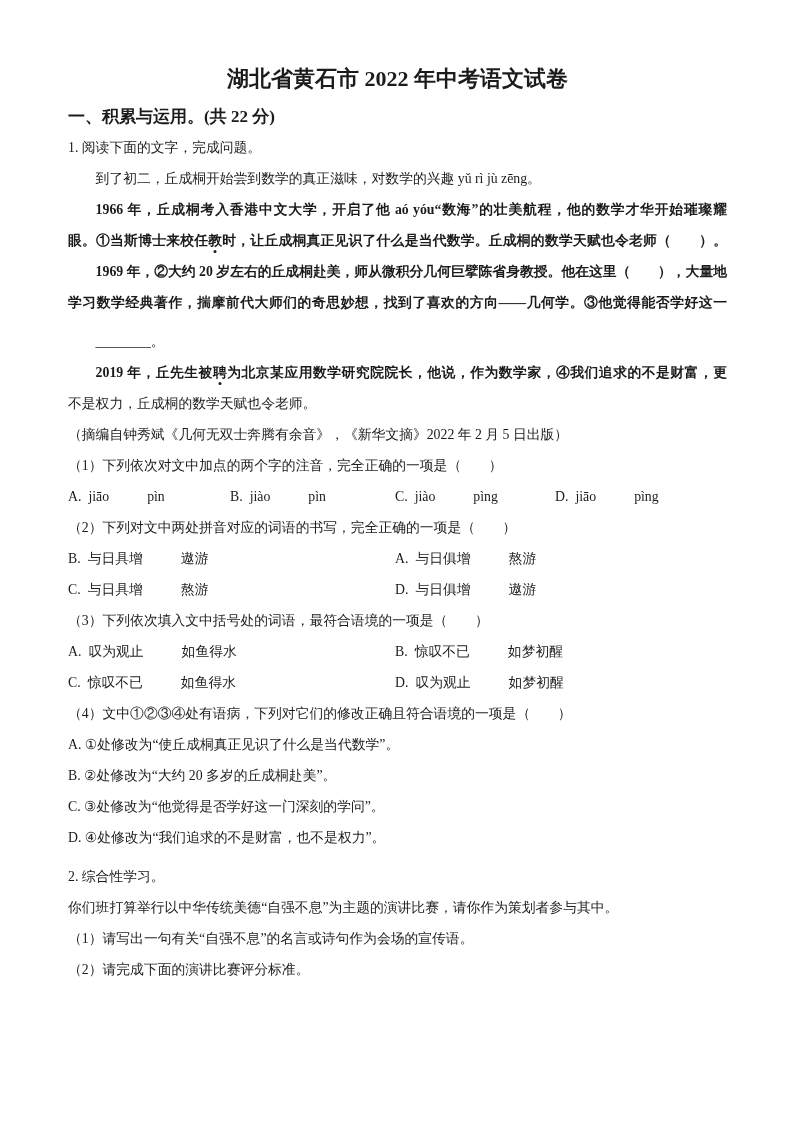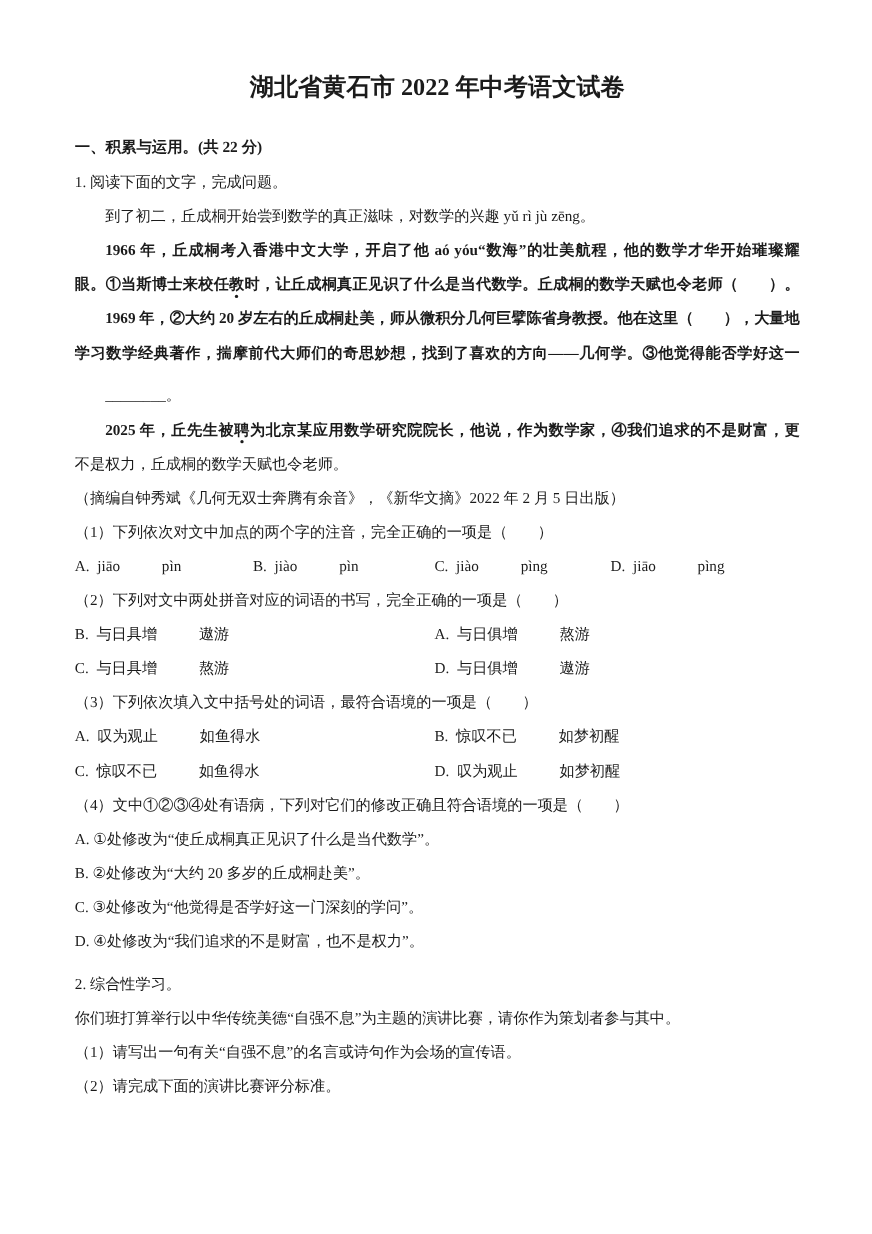--- a/index.html
+++ b/index.html
@@ -4,24 +4,24 @@
 <style>
   html,body{margin:0;padding:0;}
   body{
     width:793px;height:1122px;background:#ffffff;color:#1b1b1b;
     font-family:"Liberation Serif","DejaVu Serif",serif;
     font-size:13.8px;overflow:hidden;
   }
   .page{padding:64px 66px 0 68px;}
   .title{
     text-align:center;font-weight:bold;font-size:22px;line-height:30px;
-    margin:0 0 26px 0;
+    margin:0 0 8px 0;
   }
   .section-heading{
-    font-weight:bold;font-size:14px;line-height:30px;margin:0 0 0 0;
+    font-weight:bold;font-size:17px;line-height:30px;margin:0 0 0 0;
   }
   .line{line-height:31px;white-space:nowrap;}
   .indent{text-indent:2em;}
   .fill{text-align:justify;text-align-last:justify;white-space:normal;font-weight:bold;}
   .mt8{margin-top:8px;}
   .mt6{margin-top:8px;}
   
   .em-dot{position:relative;}
   .em-dot::after{
     content:"";position:absolute;left:50%;bottom:-5px;transform:translateX(-50%);
@@ -49,21 +49,21 @@
     <div class="line indent">到了初二，丘成桐开始尝到数学的真正滋味，对数学的兴趣 yǔ rì jù zēng。</div>
 
     <div class="line indent fill">1966 年，丘成桐考入香港中文大学，开启了他 aó yóu“数海”的壮美航程，他的数学才华开始璀璨耀</div>
     <div class="line fill"><span>眼。①当斯博士来校任</span><span class="em-dot">教</span><span>时，让丘成桐真正见识了什么是当代数学。丘成桐的数学天赋也令老师（　　）。</span></div>
 
     <div class="line indent fill">1969 年，②大约 20 岁左右的丘成桐赴美，师从微积分几何巨擘陈省身教授。他在这里（　　），大量地</div>
     <div class="line fill">学习数学经典著作，揣摩前代大师们的奇思妙想，找到了喜欢的方向——几何学。③他觉得能否学好这一</div>
 
     <div class="line indent mt8">________。</div>
 
-    <div class="line indent fill"><span>2025 年，丘先生被</span><span class="em-dot">聘</span><span>为北京某应用数学研究院院长，他说，作为数学家，④我们追求的不是财富，更</span></div>
+    <div class="line indent fill"><span>2019 年，丘先生被</span><span class="em-dot">聘</span><span>为北京某应用数学研究院院长，他说，作为数学家，④我们追求的不是财富，更</span></div>
     <div class="line">不是权力，丘成桐的数学天赋也令老师。</div>
 
     <div class="line">（摘编自钟秀斌《几何无双士奔腾有余音》，《新华文摘》2022 年 2 月 5 日出版）</div>
   </div>
 
   <div class="line">（1）下列依次对文中加点的两个字的注音，完全正确的一项是（　　）</div>
   <div class="optrow4">
     <div class="opt"><span>A.</span><span class="t1">jiāo</span><span class="t2">pìn</span></div>
     <div class="opt"><span>B.</span><span class="t1">jiào</span><span class="t2">pìn</span></div>
     <div class="opt"><span>C.</span><span class="t1">jiào</span><span class="t2">pìng</span></div>

